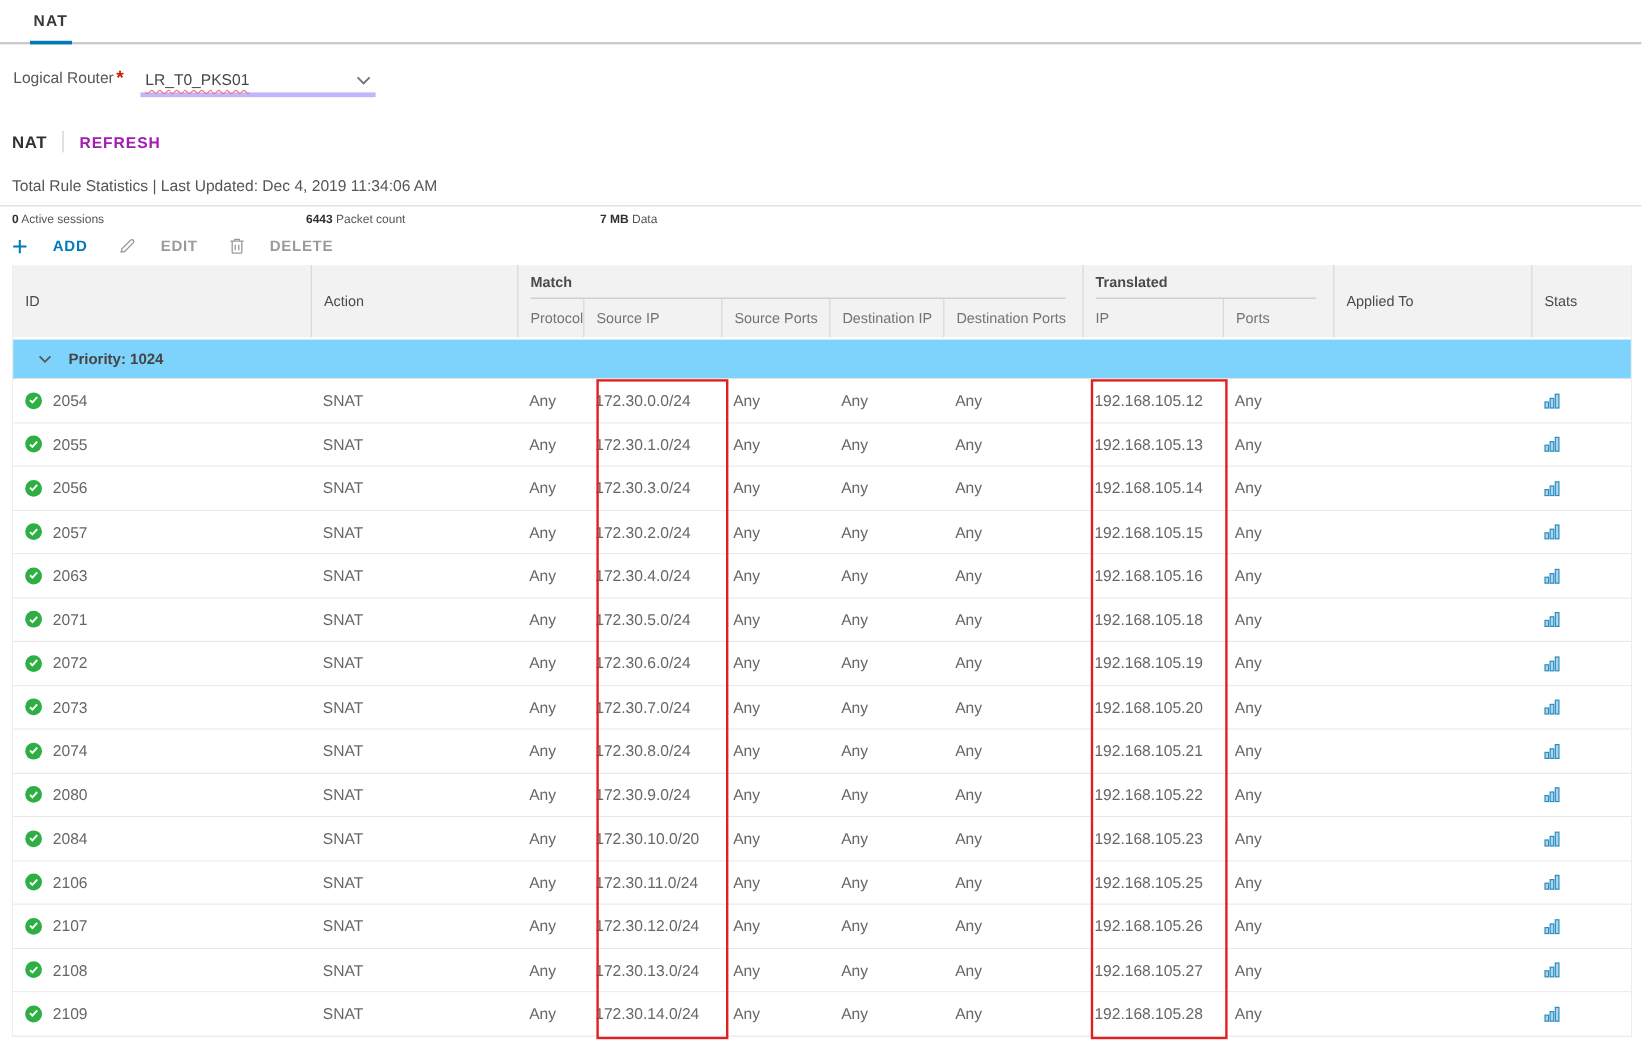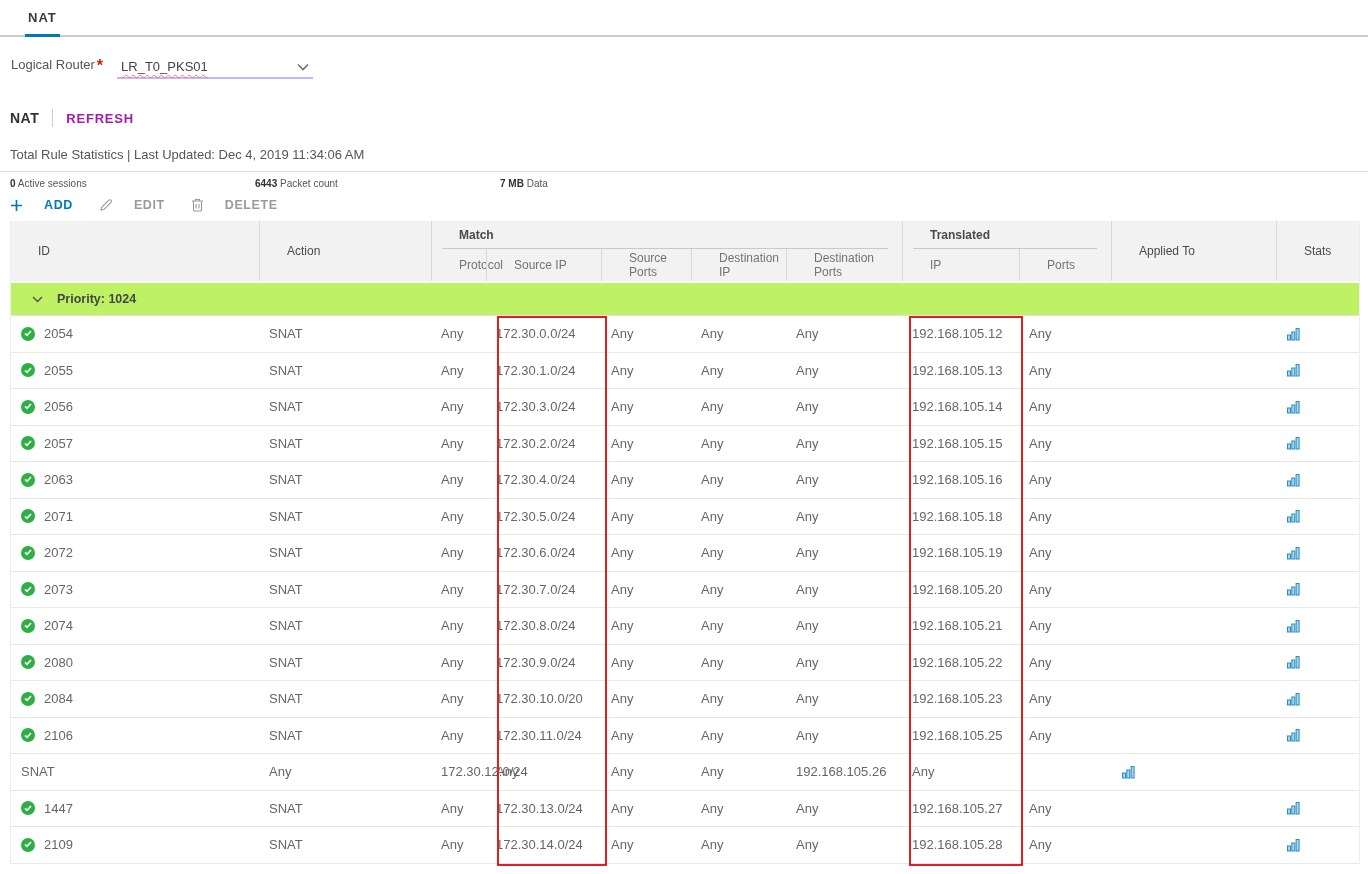--- a/index.html
+++ b/index.html
@@ -10,21 +10,21 @@
   .tabbar { height:37px; border-bottom:2px solid #cccccc; padding-left:25px; }
   .tab { display:inline-block; font-size:13px; font-weight:bold; letter-spacing:1px;
          color:#3a3a3a; padding:10px 3px 9px 3px; border-bottom:3px solid #0079b8;
          margin-bottom:-2px; cursor:pointer; }
 
   
   .router-row { display:flex; align-items:flex-start; margin:20px 0 0 11px; height:26px; }
   .router-label { font-size:13px; color:#565656; }
   .required { color:#c92100; font-weight:bold; margin:0 2px 0 2px; }
   .select-ctrl { display:flex; align-items:center; justify-content:space-between;
-                 width:196px; margin-left:12px; border-bottom:2px solid #c4b5fd;
+                 width:196px; margin-left:12px; border-bottom:4px solid #c4b5fd;
                  padding:2px 4px 3px 4px; cursor:pointer;gap:31px; }
   .select-value { font-size:13px; color:#454545;
                   text-decoration:underline wavy #e87b72 1px; text-underline-offset:3px; }
 
   
   .section-row { display:flex; align-items:center; margin:26px 0 0 10px; }
   .section-title { font-size:14px; font-weight:bold; color:#313131; letter-spacing:.5px; }
   .vdiv { width:1px; height:18px; background:#cccccc; margin:0 13px; }
   .refresh-link { font-size:13px; font-weight:bold; letter-spacing:.8px;
                   color:#a21caf; cursor:pointer; }
@@ -44,32 +44,32 @@
   .tbtn.blue { color:#0079b8; cursor:pointer; }
   .tbtn.disabled { color:#9a9a9a; }
 
   
   .grid { position:relative; margin-left:10px; width:1350px;
           border-left:1px solid #ededed; border-right:1px solid #ededed; }
   .cols { display:grid;
           grid-template-columns:248px 172px 55px 115px 90px 95px 116px 117px 92px 165px 85px; }
 
   .thead { background:#f2f2f2; grid-template-rows:28px 32px; border-bottom:2px solid #ffffff; }
-  .th { font-size:12px; color:#737373; display:flex; align-items:center; padding-left:27px; }
+  .th { font-size:12px; color:#737373; display:flex; align-items:center; padding-left:10px; }
   .th.strong { font-weight:normal; color:#4a4a4a; }
   .rowspan { grid-row:1 / 3; }
   .bl { border-left:1px solid #d8d8d8; }
   .th-group { position:relative; font-weight:bold; color:#4a4a4a; }
   .th-group::after { content:""; position:absolute; left:10px; right:14px; bottom:0;
                      border-bottom:1px solid #c9c9c9; }
   .g-match { grid-column:3 / 8; grid-row:1; }
   .g-trans { grid-column:8 / 10; grid-row:1; }
   .r2 { grid-row:2; }
 
-  .group-row { background:#bef264; height:33px; display:flex; align-items:center;
+  .group-row { background:#7dd3fc; height:33px; display:flex; align-items:center;
                padding-left:21px; border-bottom:1px solid #e2e2e2; cursor:pointer; }
   .group-label { font-size:12.5px; font-weight:bold; color:#454545; margin-left:14px; }
 
   .tr { height:36.5px; border-bottom:1px solid #e8e8e8; background:#fff; }
   .td { display:flex; align-items:center; padding-left:10px; font-size:13px; color:#666666; }
   .check-badge { width:14px; height:14px; flex:0 0 14px; border-radius:50%; background:#2eaf44;
                  display:flex; align-items:center; justify-content:center; margin-right:9px; }
   .stats-cell { cursor:pointer; }
 
   .hl-box { position:absolute; border:2px solid #e02020; pointer-events:none; z-index:4; }
@@ -508,20 +508,28 @@
         <svg width="15" height="14" viewBox="0 0 15 14">
           <rect x="1.5" y="8" width="3" height="5" fill="#abd5ec" stroke="#2b8dc1" stroke-width="1"></rect>
           <rect x="5.8" y="5" width="3" height="8" fill="#abd5ec" stroke="#2b8dc1" stroke-width="1"></rect>
           <rect x="10.1" y="1.5" width="3" height="11.5" fill="#abd5ec" stroke="#2b8dc1" stroke-width="1"></rect>
         </svg>
       </span>
     </div>
   </div>
 
   <div class="tr cols">
+    <div class="td">
+      <span class="check-badge">
+        <svg width="8" height="7" viewBox="0 0 8 7">
+              <polyline points="1,3.4 3,5.4 7,1" fill="none" stroke="#ffffff" stroke-width="1.6"></polyline>
+            </svg>
+      </span>
+      <span>2107</span>
+    </div>
     <div class="td">SNAT</div>
     <div class="td">Any</div>
     <div class="td">172.30.12.0/24</div>
     <div class="td">Any</div>
     <div class="td">Any</div>
     <div class="td">Any</div>
     <div class="td">192.168.105.26</div>
     <div class="td">Any</div>
     <div class="td"></div>
     <div class="td stats-cell">
@@ -535,21 +543,21 @@
     </div>
   </div>
 
   <div class="tr cols">
     <div class="td">
       <span class="check-badge">
         <svg width="8" height="7" viewBox="0 0 8 7">
               <polyline points="1,3.4 3,5.4 7,1" fill="none" stroke="#ffffff" stroke-width="1.6"></polyline>
             </svg>
       </span>
-      <span>1447</span>
+      <span>2108</span>
     </div>
     <div class="td">SNAT</div>
     <div class="td">Any</div>
     <div class="td">172.30.13.0/24</div>
     <div class="td">Any</div>
     <div class="td">Any</div>
     <div class="td">Any</div>
     <div class="td">192.168.105.27</div>
     <div class="td">Any</div>
     <div class="td"></div>

